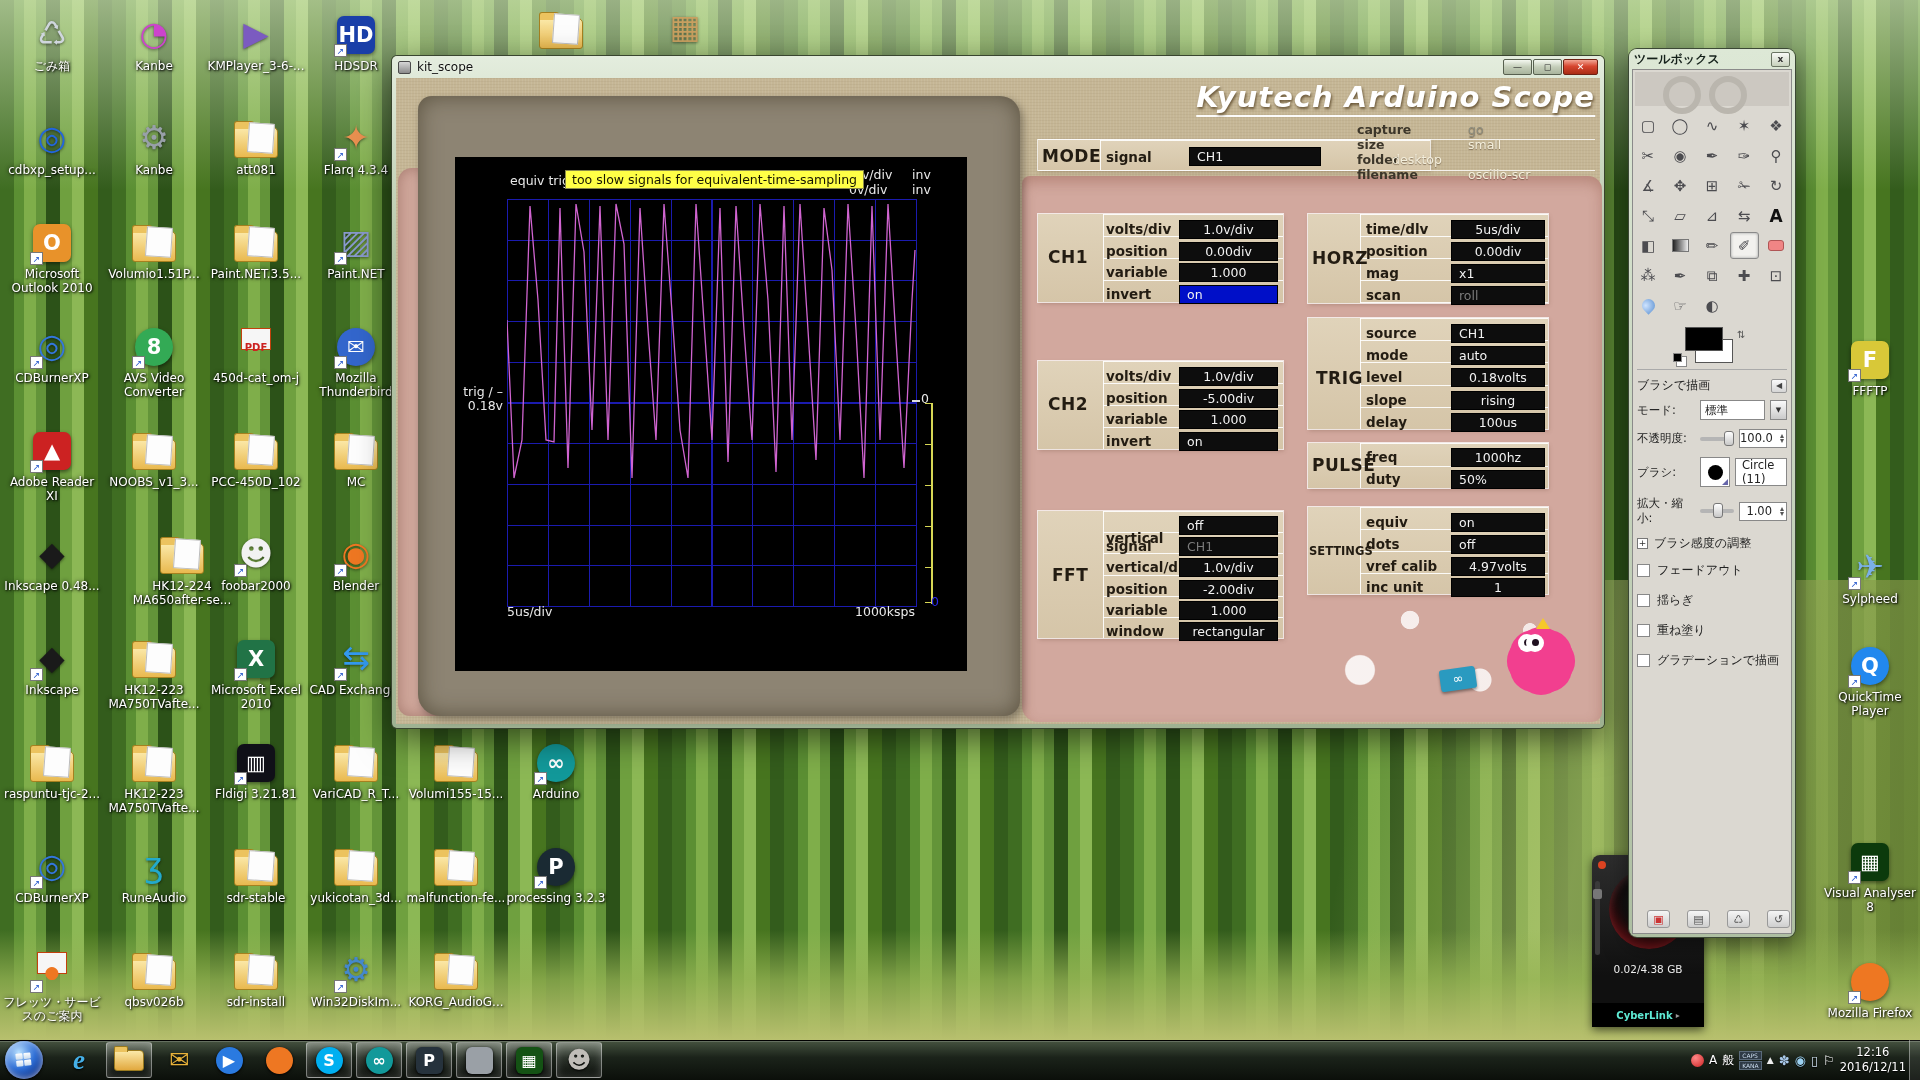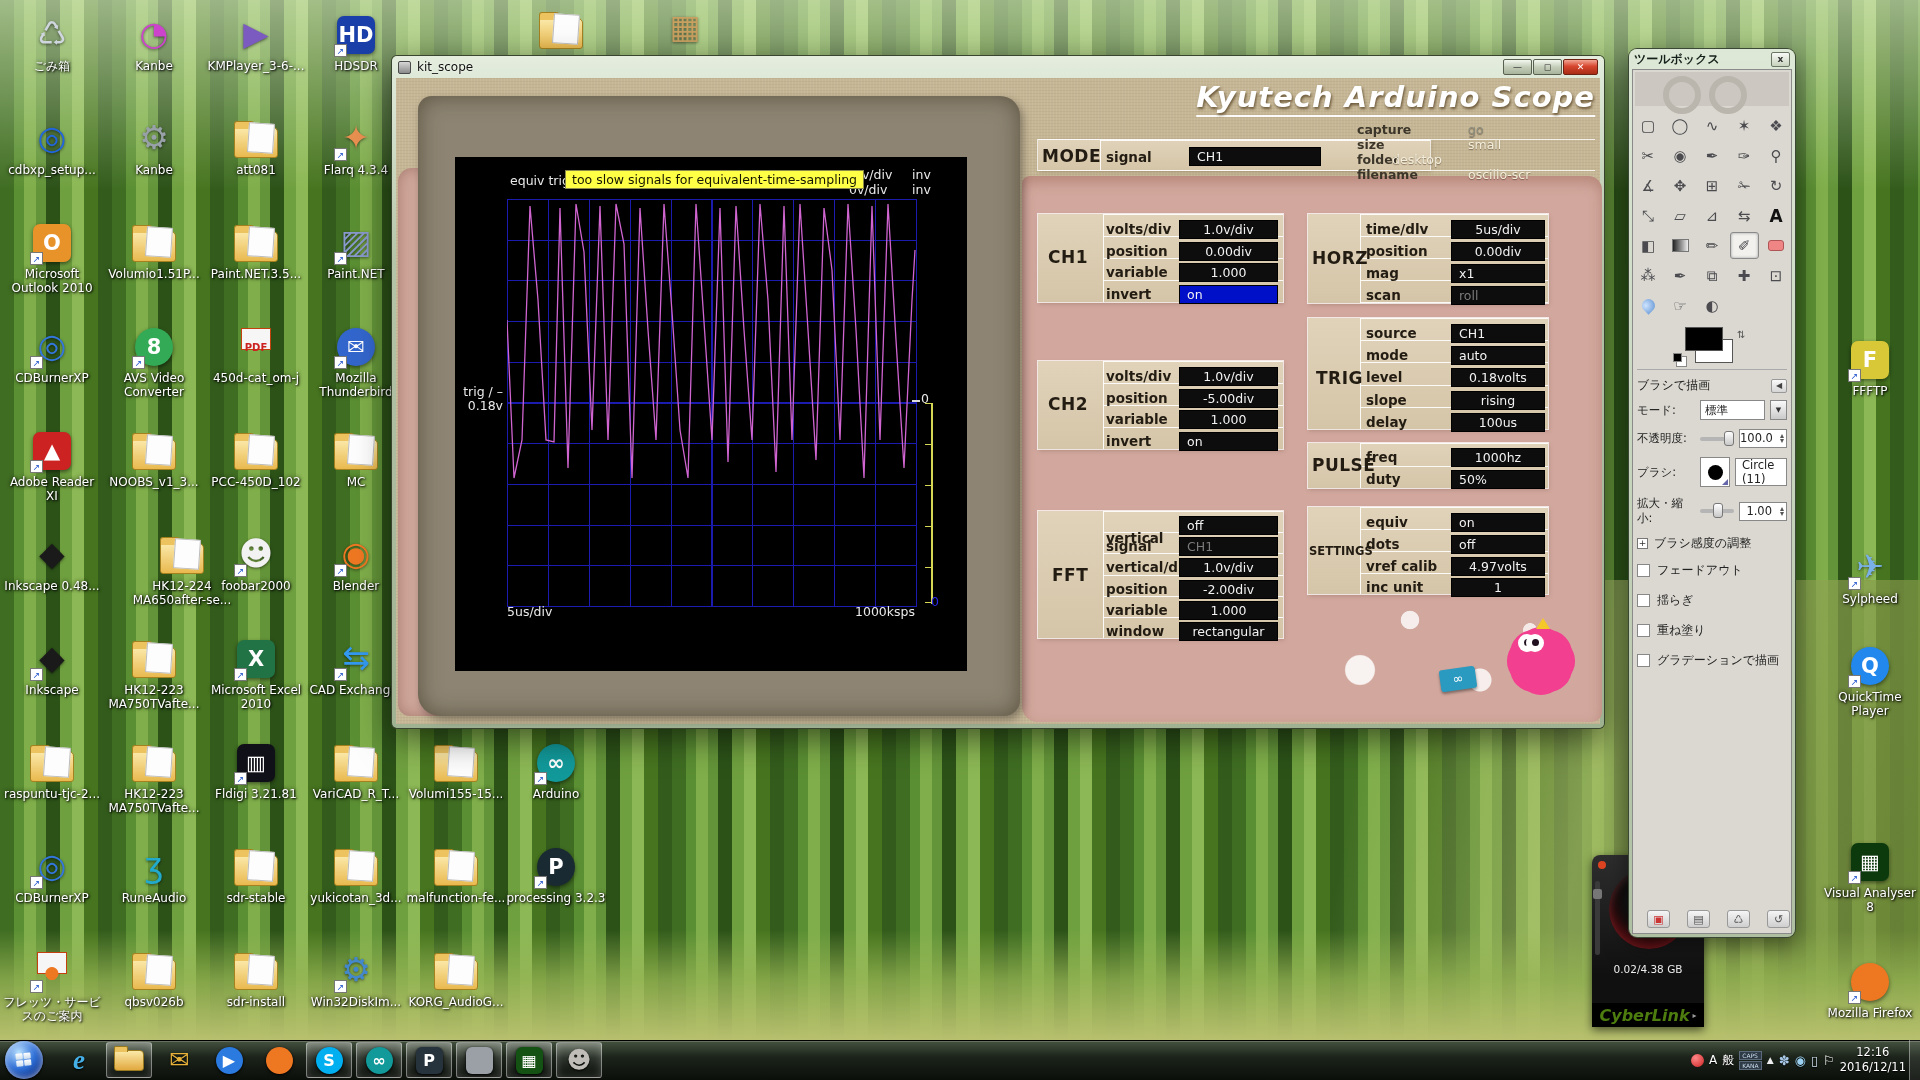--- a/index.html
+++ b/index.html
@@ -130,21 +130,21 @@
   .tbtn:first-child{color:#c33}
   
   .clk{position:absolute;left:1592px;top:855px;width:112px;height:172px;z-index:8;background:linear-gradient(#2e2e2e,#101010 70%);border-radius:8px 8px 0 0;box-shadow:0 3px 10px rgba(0,0,0,.6)}
   .cldot{position:absolute;left:6px;top:6px;width:8px;height:8px;border-radius:50%;background:#d42}
   .clsl{position:absolute;left:3px;top:26px;width:5px;height:74px;background:#3a3a3a;border-radius:3px}
   .clsl::after{content:"";position:absolute;left:-2px;top:8px;width:9px;height:10px;background:#777;border-radius:2px}
   .disc{position:absolute;left:17px;top:14px;width:80px;height:80px;border-radius:50%;background:radial-gradient(circle at 50% 42%,#666 4%,#151515 34%,#000 66%);box-shadow:inset 0 -10px 16px rgba(210,40,50,.55),inset 0 4px 8px rgba(255,255,255,.12)}
   .disc::after{content:"";position:absolute;left:33px;top:33px;width:14px;height:14px;border-radius:50%;background:#0a0a0a;border:2px solid #5a5a5a}
   .clusage{position:absolute;left:0;right:0;top:108px;text-align:center;font-size:10.5px;color:#eee}
   .clbar{position:absolute;left:0;right:0;bottom:0;height:24px;background:#000;border-radius:0;display:flex;align-items:center;justify-content:center;gap:3px}
-  .clbrand{font-size:16px;font-style:italic;font-weight:bold;color:#4d7c0f}
+  .clbrand{font-size:10px;font-weight:bold;color:#5eead4}
   .clarrow{font-size:8px;color:#999}
   
   .taskbar{position:absolute;left:0;top:1040px;width:1920px;height:40px;z-index:20;background:linear-gradient(#45523f,#1b231a 42%,#0b0f0a);border-top:1px solid #000;box-shadow:inset 0 1px 0 rgba(255,255,255,.18)}
   .orb{position:absolute;left:5px;top:1041px;width:38px;height:38px;z-index:21;border-radius:50%;background:radial-gradient(circle at 36% 30%,#b8e0ff,#2f6fd6 45%,#0a2e86 78%,#051a52);box-shadow:inset 0 0 7px rgba(255,255,255,.7),0 1px 3px #000;display:flex;align-items:center;justify-content:center}
   .flag{width:16px;height:14px;display:grid;grid-template-columns:7px 7px;grid-template-rows:6px 6px;gap:1px;transform:rotate(-6deg)}
   .flag i{background:linear-gradient(#fff,#cde);border-radius:1px}
   .titems{position:absolute;left:56px;top:1042px;height:36px;z-index:21;display:flex;gap:4px}
   .titem{width:46px;height:36px;display:flex;align-items:center;justify-content:center;border:1px solid transparent;border-radius:3px;cursor:pointer}
   .titem.pressed{background:linear-gradient(rgba(255,255,255,.28),rgba(255,255,255,.08) 45%,rgba(0,0,0,.18));border:1px solid rgba(255,255,255,.45);box-shadow:inset 0 0 8px rgba(255,255,255,.22)}
   .tic{display:block}

